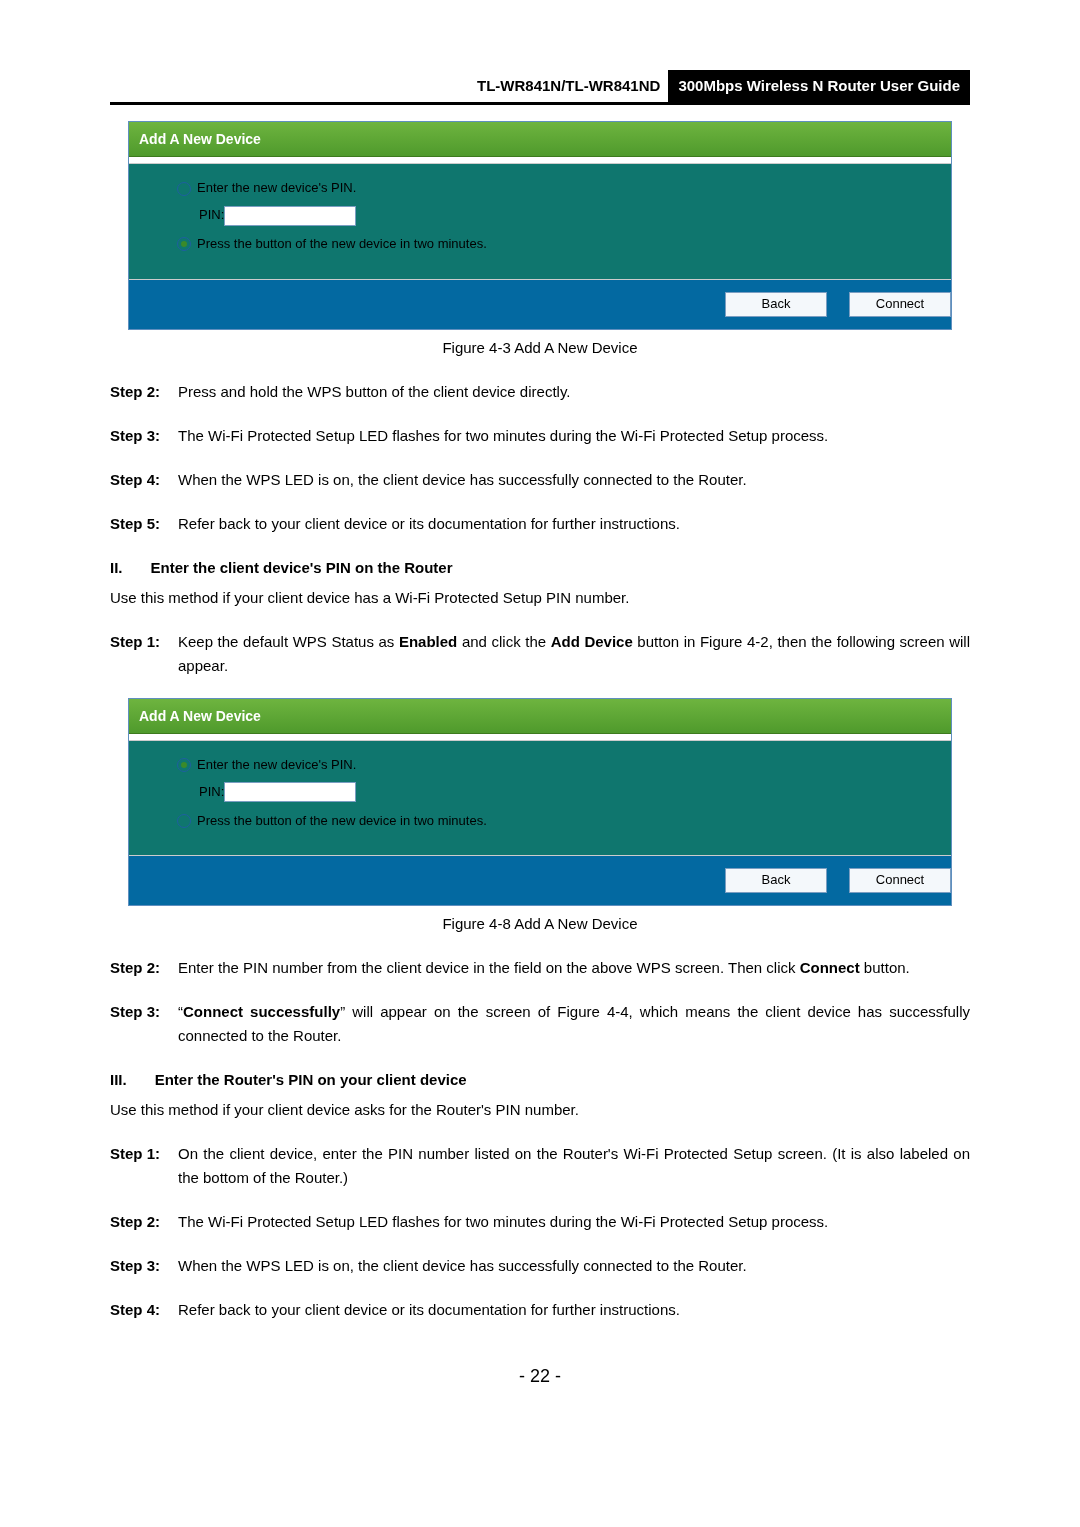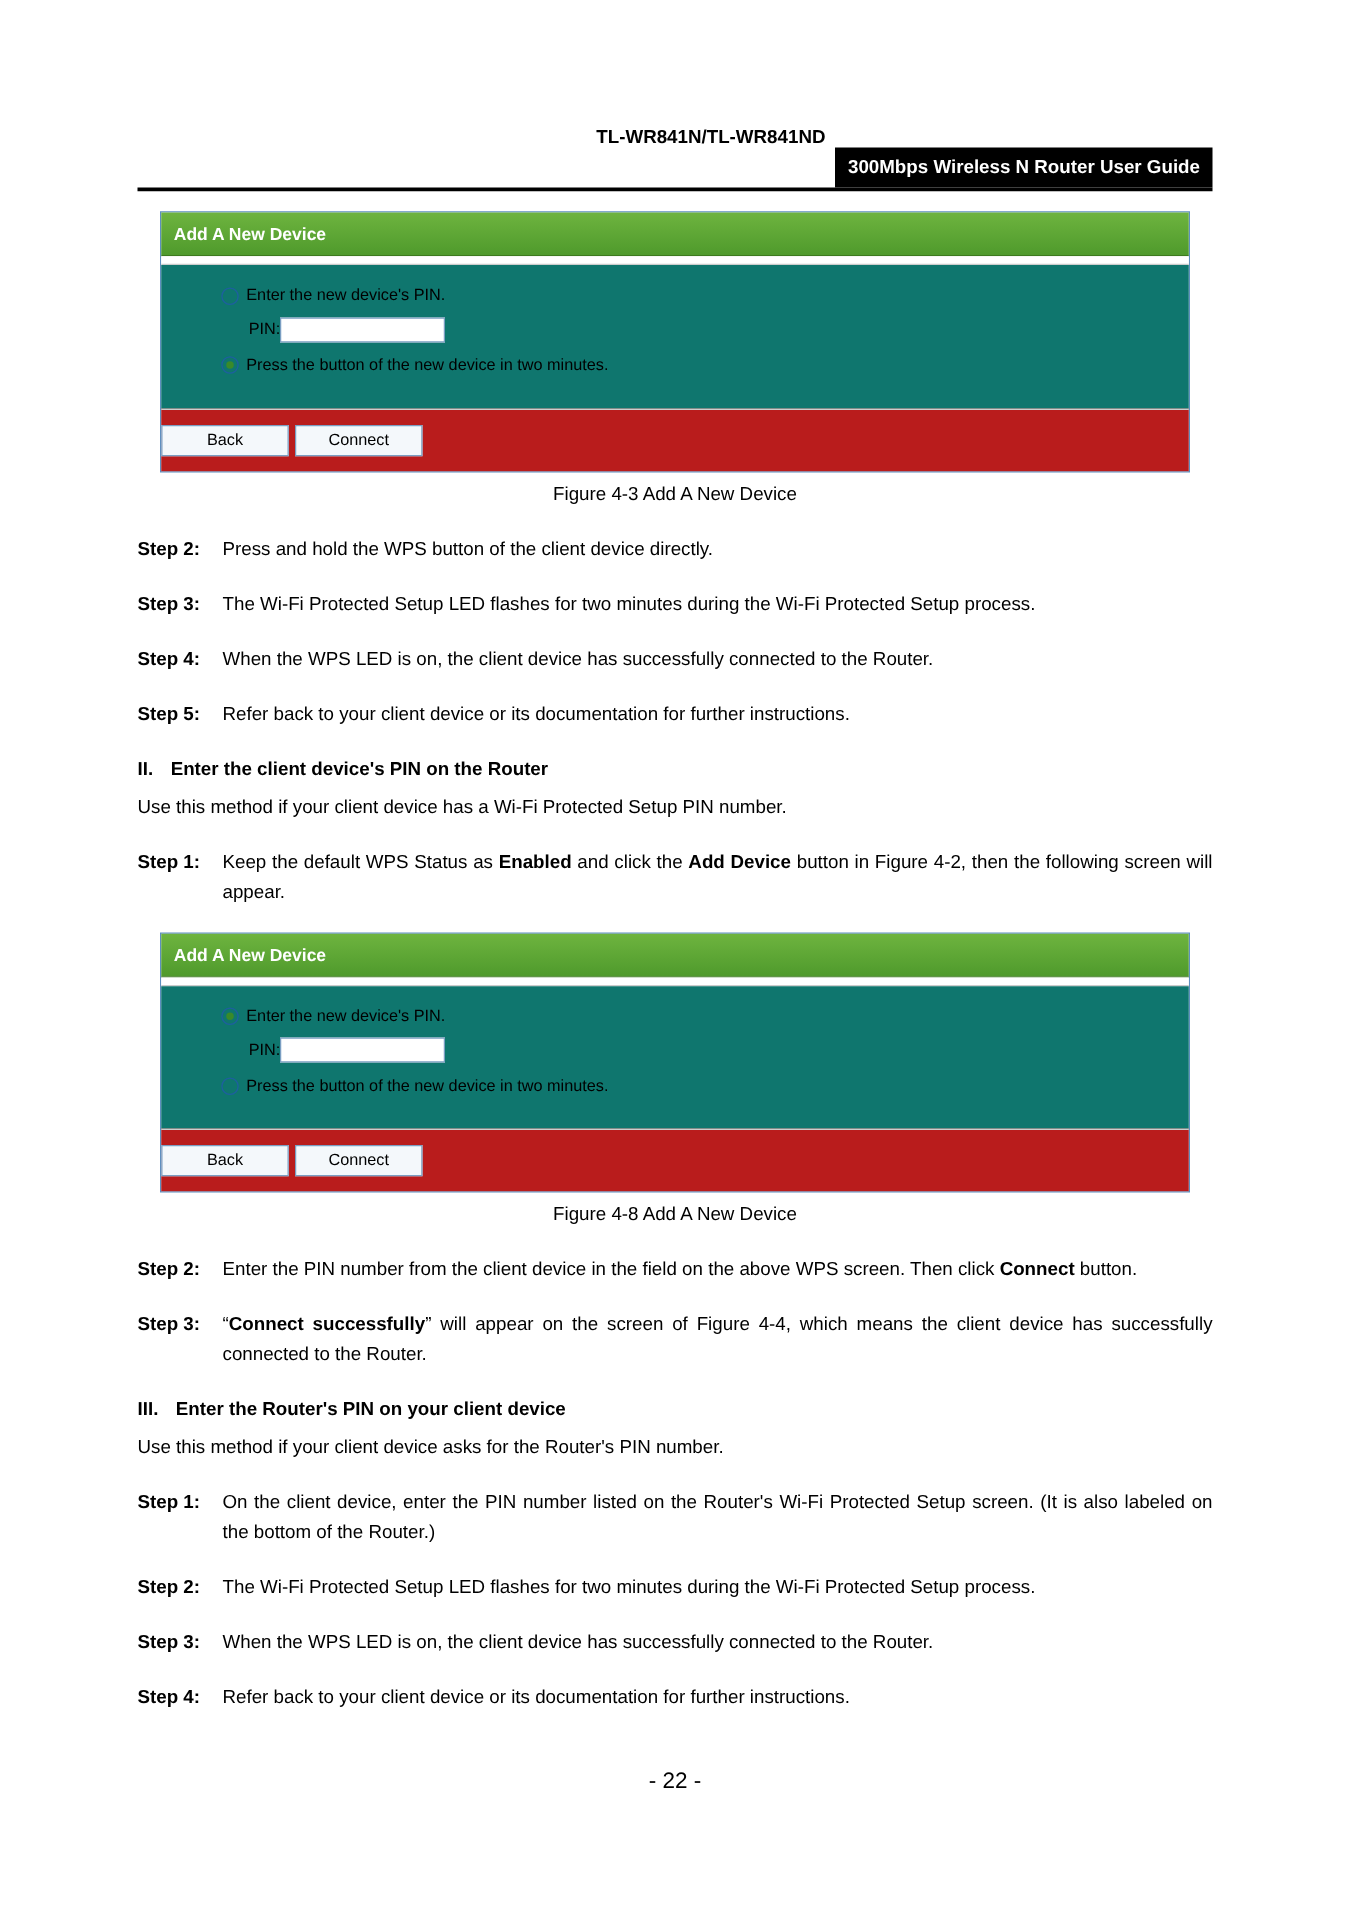--- a/index.html
+++ b/index.html
@@ -27,21 +27,20 @@
   }
   .hdr-right {
     background: #000;
     color: #fff;
     font-weight: bold;
     font-size: 15px;
     padding: 4px 10px;
     align-self: stretch;
     display: flex;
     align-items: center;
-    margin-top: 48px;
   }
   .panel {
     border: 1px solid #5f8fbf;
     margin: 0 18px 6px 18px;
     font-size: 13px;
   }
   .panel-title {
     background: linear-gradient(#6eb43f, #4f9a2c);
     color: #fff;
     font-weight: bold;
@@ -89,23 +88,23 @@
   .pin-input {
     width: 130px;
     height: 18px;
     border: 1px solid #7a9ec2;
     background: #fff;
   }
   .panel-footer {
     border-top: 1px solid #ccc;
     padding: 12px 0;
     display: flex;
-    justify-content: flex-start;
-    gap: 5px;
-    background: #b91c1c;
+    justify-content: flex-end;
+    gap: 22px;
+    background: #0369a1;
   }
   .btn {
     min-width: 100px;
     text-align: center;
     border: 1px solid #7a9ec2;
     background: #f4f8fb;
     font-size: 13px;
     padding: 1px 0;
   }
   .caption {
@@ -123,21 +122,21 @@
   .step-label {
     font-weight: bold;
     flex: 0 0 68px;
   }
   .step-text {
     flex: 1;
     text-align: justify;
   }
   .sect-head {
     display: flex;
-    gap: 14px;
+    gap: 28px;
     font-weight: bold;
     margin: 12px 0 6px 0;
   }
   .para {
     margin: 4px 0 10px 0;
   }
   .page-num {
     text-align: center;
     margin-top: 40px;
     font-size: 18px;

